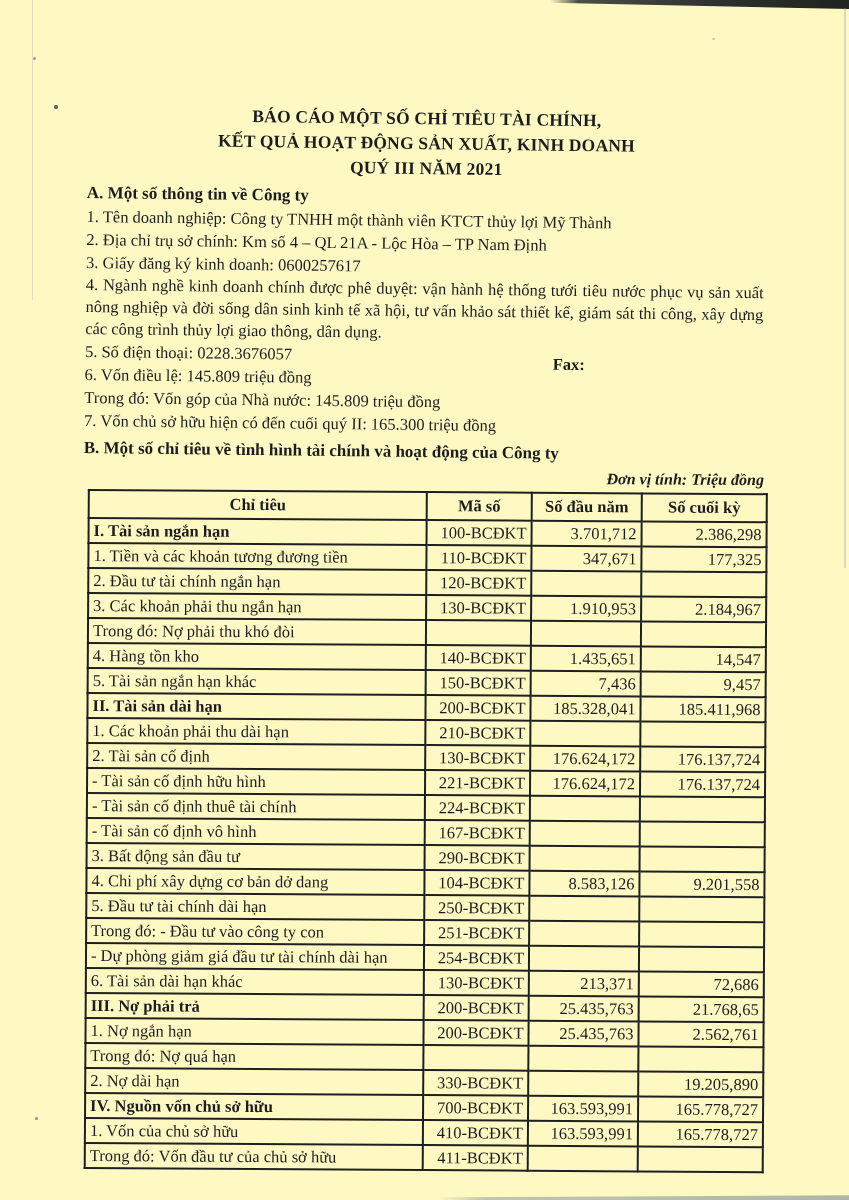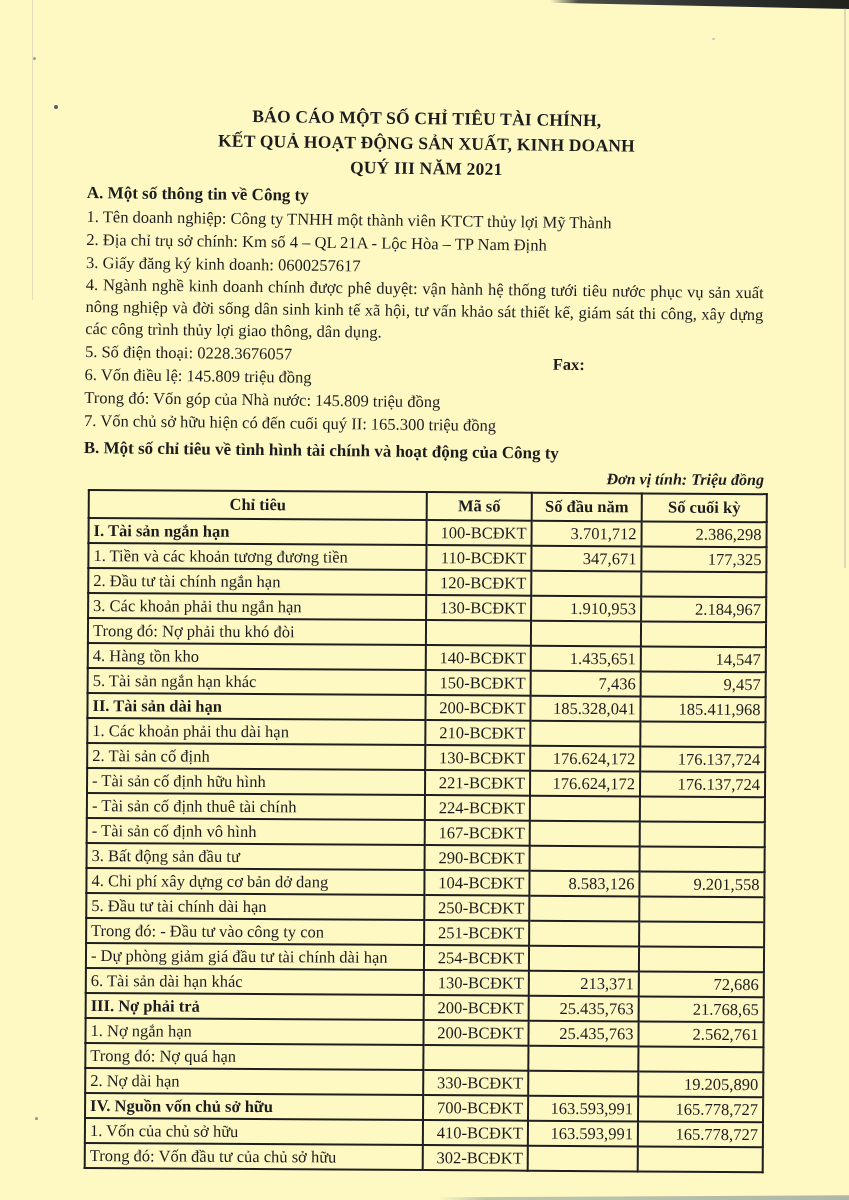--- a/index.html
+++ b/index.html
@@ -262,21 +262,21 @@
               <td class="cell-num">165.778,727</td>
             </tr>
             <tr>
               <td class="cell-label">1. Vốn của chủ sở hữu</td>
               <td class="cell-code">410-BCĐKT</td>
               <td class="cell-num">163.593,991</td>
               <td class="cell-num">165.778,727</td>
             </tr>
             <tr>
               <td class="cell-label">Trong đó: Vốn đầu tư của chủ sở hữu</td>
-              <td class="cell-code">302-BCĐKT</td>
+              <td class="cell-code">411-BCĐKT</td>
               <td class="cell-num"></td>
               <td class="cell-num"></td>
             </tr>
           </tbody>
       </table>
     </div>
 
   </div>
 </div>
 

